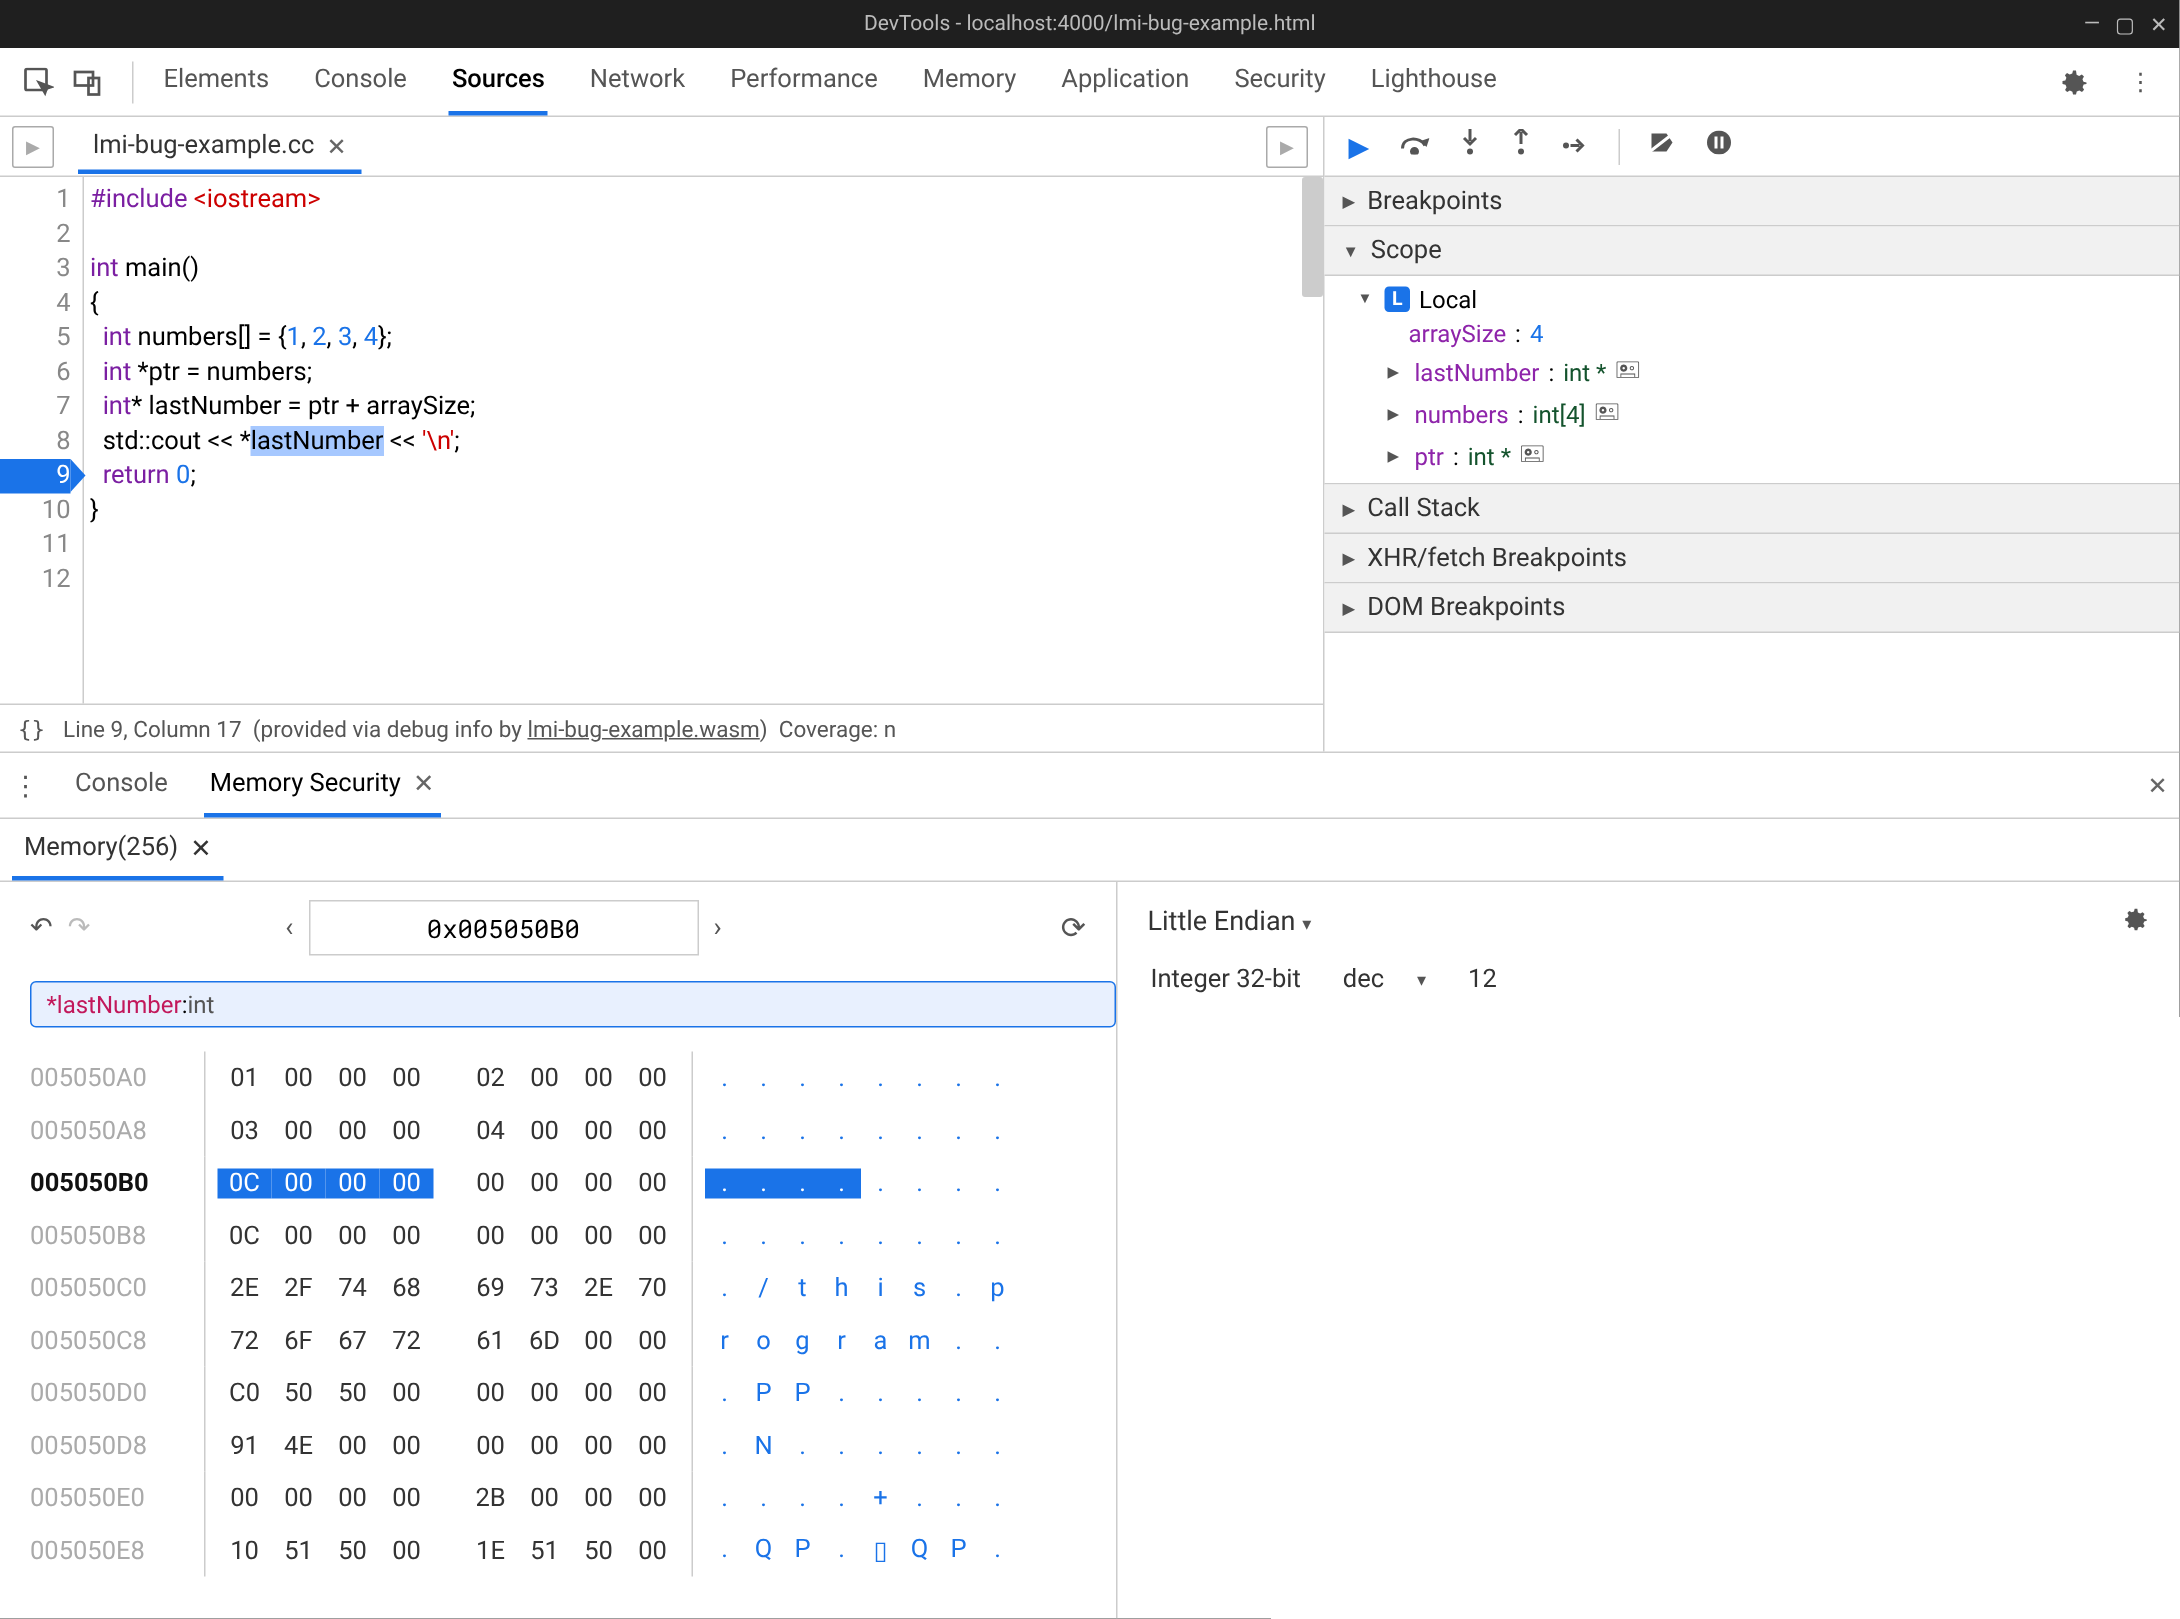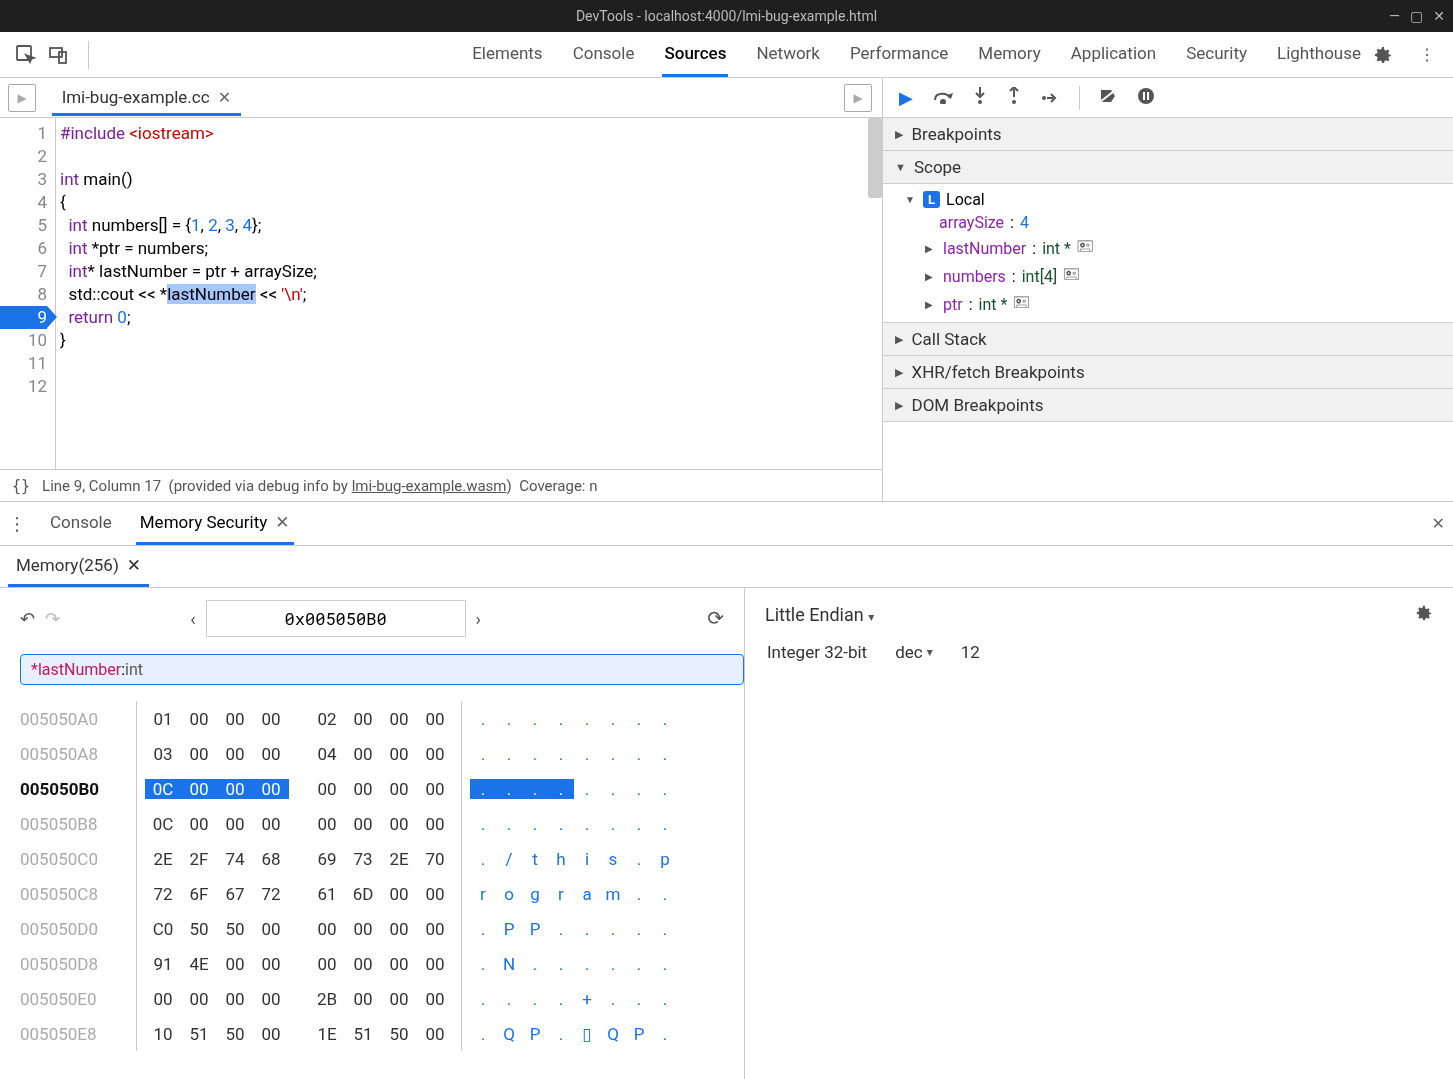--- a/index.html
+++ b/index.html
@@ -5,21 +5,21 @@
 * { box-sizing: border-box; margin: 0; padding: 0; font-family: "Segoe UI", Roboto, sans-serif; }
 body { background: #000; width: 1453px; height: 1079px; overflow: hidden; }
 .window { background: #fff; width: 100%; height: 100%; display: flex; flex-direction: column; border-radius: 0; overflow: hidden; }
 .titlebar { background: #1f1f1f; color: #bbb; height: 32px; display: flex; align-items: center; justify-content: center; font-size: 14px; position: relative; }
 .titlebar .win-controls { position: absolute; right: 8px; display: flex; gap: 10px; align-items: center; }
 .titlebar .win-controls span { color: #bbb; cursor: pointer; font-size: 14px; }
 
 .main-toolbar { background: #fff; border-bottom: 1px solid #ccc; height: 46px; display: flex; align-items: center; padding: 0 14px; gap: 8px; }
 .tb-icon { width: 24px; height: 24px; display: flex; align-items: center; justify-content: center; color: #555; }
 .tb-divider { width: 1px; height: 28px; background: #ccc; margin: 0 10px; }
-.tabs { display: flex; gap: 26px; flex: 1; height: 100%; align-items: stretch; justify-content: flex-end; }
+.tabs { display: flex; gap: 26px; flex: 1; height: 100%; align-items: stretch; }
 .tab { display: flex; align-items: center; color: #555; font-size: 17px; cursor: pointer; border-bottom: 3px solid transparent; padding: 0 2px; }
 .tab.active { color: #000; border-bottom-color: #1a73e8; font-weight: 500; }
 .right-icons { display: flex; gap: 20px; align-items: center; }
 
 .sources-panel { flex: 1; display: flex; min-height: 0; }
 .code-area { flex: 1; display: flex; flex-direction: column; border-right: 1px solid #ccc; min-width: 0; }
 .file-tabs { height: 40px; border-bottom: 1px solid #ccc; display: flex; align-items: center; padding-left: 8px; gap: 4px; }
 .file-tabs .play-box { width: 28px; height: 28px; border: 1px solid #aaa; border-radius: 2px; display: flex; align-items: center; justify-content: center; color: #aaa; font-size: 12px; }
 .file-tab { display: flex; align-items: center; gap: 8px; font-size: 17px; color: #333; padding: 8px 10px 6px; border-bottom: 3px solid #1a73e8; margin-left: 12px; }
 .file-tab .x { color: #666; font-size: 16px; }
@@ -87,21 +87,21 @@
 .hex-byte.hl { background: #1a73e8; color: #fff; }
 .hex-gap { width: 20px; }
 .ascii { display: flex; }
 .ascii-ch { width: 26px; text-align: center; color: #1a73e8; }
 .ascii-ch.hl { background: #1a73e8; color: #fff; }
 
 .val-panel { flex: 1; display: flex; flex-direction: column; }
 .val-head { display: flex; align-items: flex-start; padding: 16px 20px 8px; gap: 8px; font-size: 18px; color: #333; }
 .val-head .gear { margin-left: auto; color: #555; }
 .val-row { display: flex; align-items: center; gap: 28px; padding: 8px 22px; font-size: 17px; color: #333; }
-.val-row .sel { color: #333; display: flex; align-items: center; gap: 4px; }
+.val-row .sel { color: #333; display: flex; align-items: center; gap: 22px; }
 .chev { font-size: 12px; color: #555; }
 </style>
 </head>
 <body>
 
 <div class="window">
   <div class="titlebar">
     <span>DevTools - localhost:4000/lmi-bug-example.html</span>
     <div class="win-controls">
       <span>—</span>

